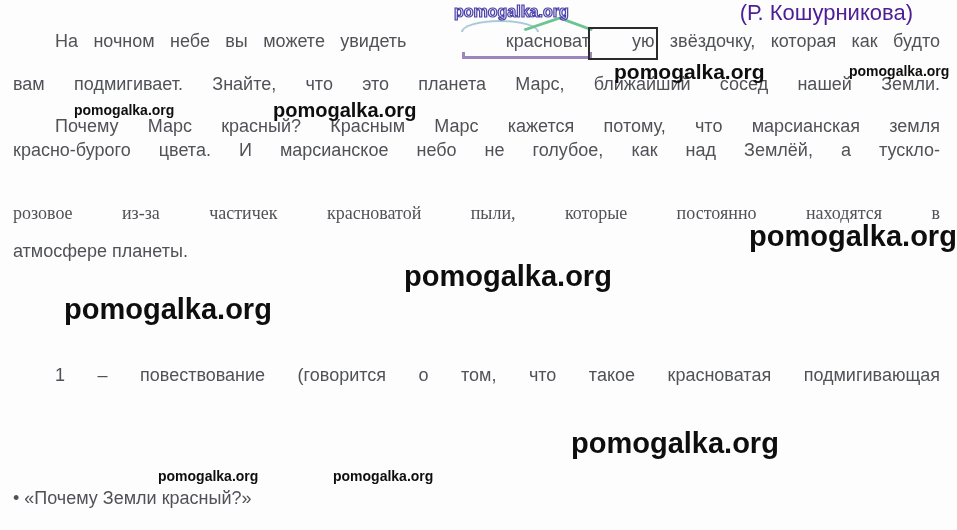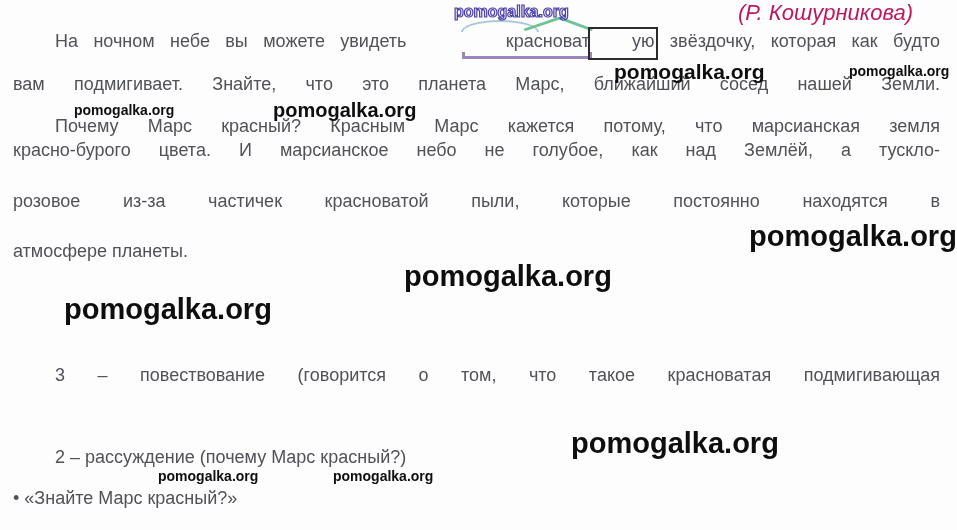--- a/index.html
+++ b/index.html
@@ -15,21 +15,21 @@
   .line {
     position:absolute; left:13px; right:17px;
     font-size:18px; line-height:1.25; color:#515257;
     white-space:normal;
   }
   .just { text-align:justify; text-align-last:justify; }
   .indent { text-indent:42px; }
 
   .author-line {
     position:absolute; right:44px; top:282;
-    font-size:22px; color:#be185d;font-style:italic;
+    font-size:22px; color:#4c1d95;
   }
 
   
   .annotated-word { display:inline-block; position:relative; line-height:1.05; }
   .stem { position:relative; display:inline-block; }
   .mark-root {
     position:absolute; left:-3px; top:-12px; width:62%; height:12px;
     border:2.5px solid #a9c9d9; border-bottom:none;
     border-radius:50% 50% 0 0 / 100% 100% 0 0;
     box-sizing:border-box;
@@ -62,28 +62,27 @@
 <div class="page">
 
   <div class="line just indent" style="top:30px;"><span>На ночном небе вы можете увидеть </span><span class="annotated-word"><span class="stem"><span>красноват</span><span class="mark-root"></span><svg class="mark-suffix" viewBox="0 0 52 15" preserveAspectRatio="none">
             <polyline points="1,14 27,2 51,14" fill="none" stroke-width="2.6" stroke="#6dc493"></polyline>
           </svg><span class="mark-stem"></span></span><span class="ending"><span>ую</span><span class="ending-box"></span></span></span><span> звёздочку, которая как будто</span></div>
 
   <div class="line just indent" style="top:115px;">Почему Марс красный? Красным Марс кажется потому, что марсианская земля</div>
 
   <div class="line just" style="top:73px;">вам подмигивает. Знайте, что это планета Марс, ближайший сосед нашей Земли.</div>
   <div class="line just" style="top:139px;">красно-бурого цвета. И марсианское небо не голубое, как над Землёй, а тускло-</div>
-  <div class="line just" style="top:190px;">розовое из-за частичек красноватой пыли, которые постоянно находятся в</div>
+  <div class="line just" style="top:202px;font-family:Liberation Serif, serif;">розовое из-за частичек красноватой пыли, которые постоянно находятся в</div>
   <div class="line" style="top:240px;">атмосфере планеты.</div>
 
   <div class="author-line">(Р. Кошурникова)</div>
 
-  <div class="line just indent" style="top:364px;">3 – повествование (говорится о том, что такое красноватая подмигивающая</div>
-  <div class="line indent" style="top:446px;">2 – рассуждение (почему Марс красный?)</div>
-  <div class="line" style="top:487px;">• «Знайте Марс красный?»</div>
+  <div class="line just indent" style="top:364px;">1 – повествование (говорится о том, что такое красноватая подмигивающая</div>
+  <div class="line" style="top:487px;">• «Почему Земли красный?»</div>
 
   <div class="wm wm-outline" style="left:418px; top:3px;  font-size:16px;">pomogalka.org</div>
   <div class="wm" style="left:578px; top:60px;  font-size:21px;">pomogalka.org</div>
   <div class="wm" style="left:813px; top:64px;  font-size:14px;">pomogalka.org</div>
   <div class="wm" style="left:38px;  top:103px; font-size:14px;">pomogalka.org</div>
   <div class="wm" style="left:237px; top:99px;  font-size:20px;">pomogalka.org</div>
   <div class="wm" style="left:713px; top:221px; font-size:29px;">pomogalka.org</div>
   <div class="wm" style="left:368px; top:261px; font-size:29px;">pomogalka.org</div>
   <div class="wm" style="left:28px;  top:294px; font-size:29px;">pomogalka.org</div>
   <div class="wm" style="left:535px; top:428px; font-size:29px;">pomogalka.org</div>

